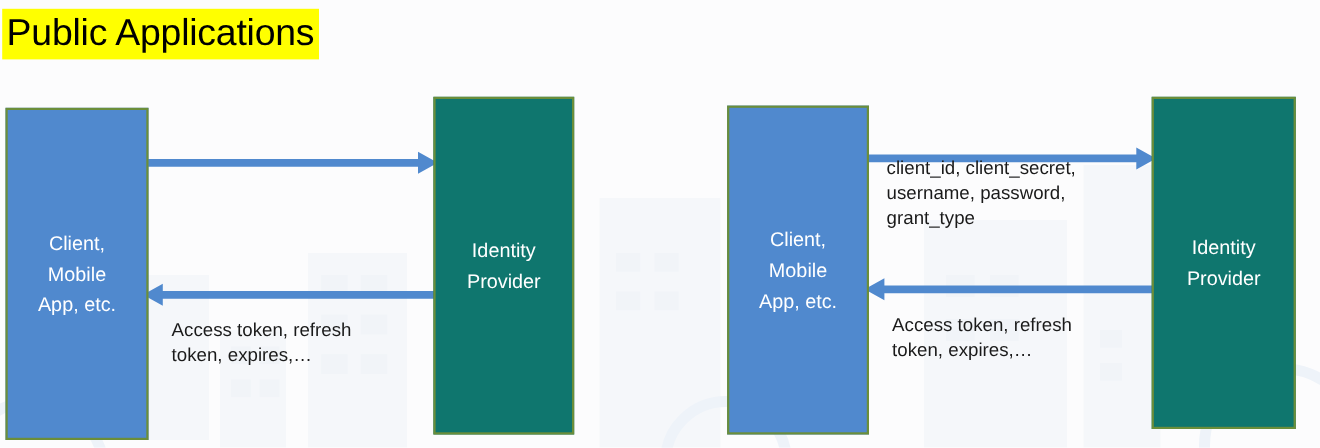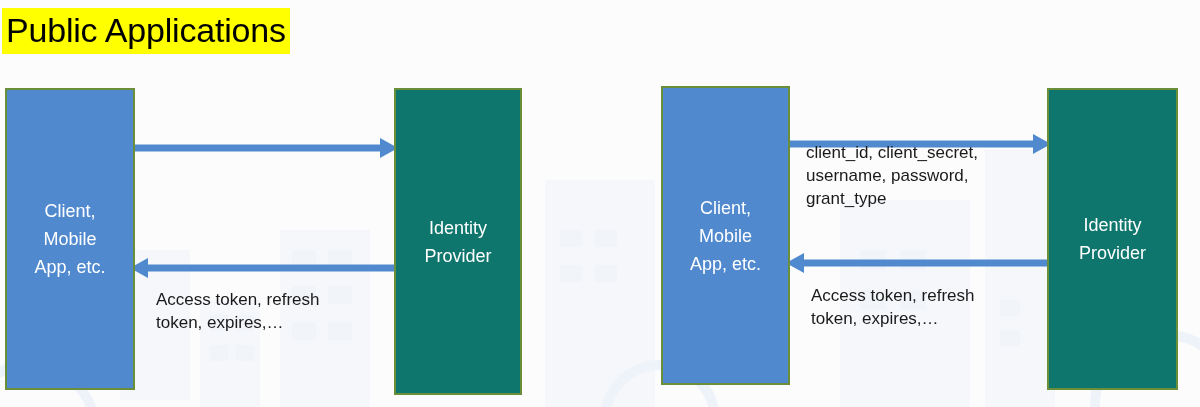--- a/index.html
+++ b/index.html
@@ -79,21 +79,21 @@
     border: 2px solid #6b8e3a;
     display: flex;
     align-items: center;
     justify-content: center;
     text-align: center;
     color: #ffffff;
     font-size: 18px;
     line-height: 28px;
     z-index: 3;
   }
-  .node-box.client   { background: #5089ce; }
+  .node-box.client   { background: #5089ce; margin-top: 10px; }
   .node-box.provider { background: #0f766e; }
 
   #left-client    { left: 5px;   top: 88px;  width: 130px; height: 302px; }
   #left-provider  { left: 394px; top: 88px;  width: 128px; height: 307px; }
   #right-client   { left: 661px; top: 86px;  width: 129px; height: 299px; }
   #right-provider { left: 1047px;top: 88px;  width: 131px; height: 302px; }
 
   
   .arrow {
     position: absolute;

